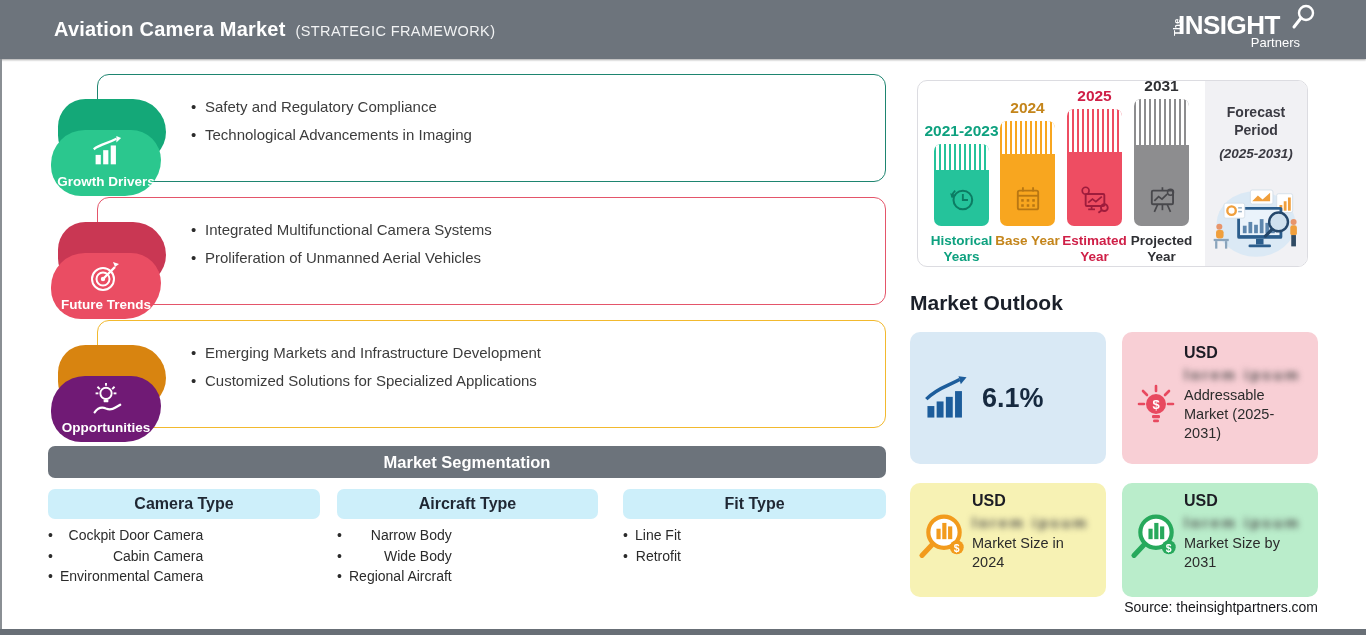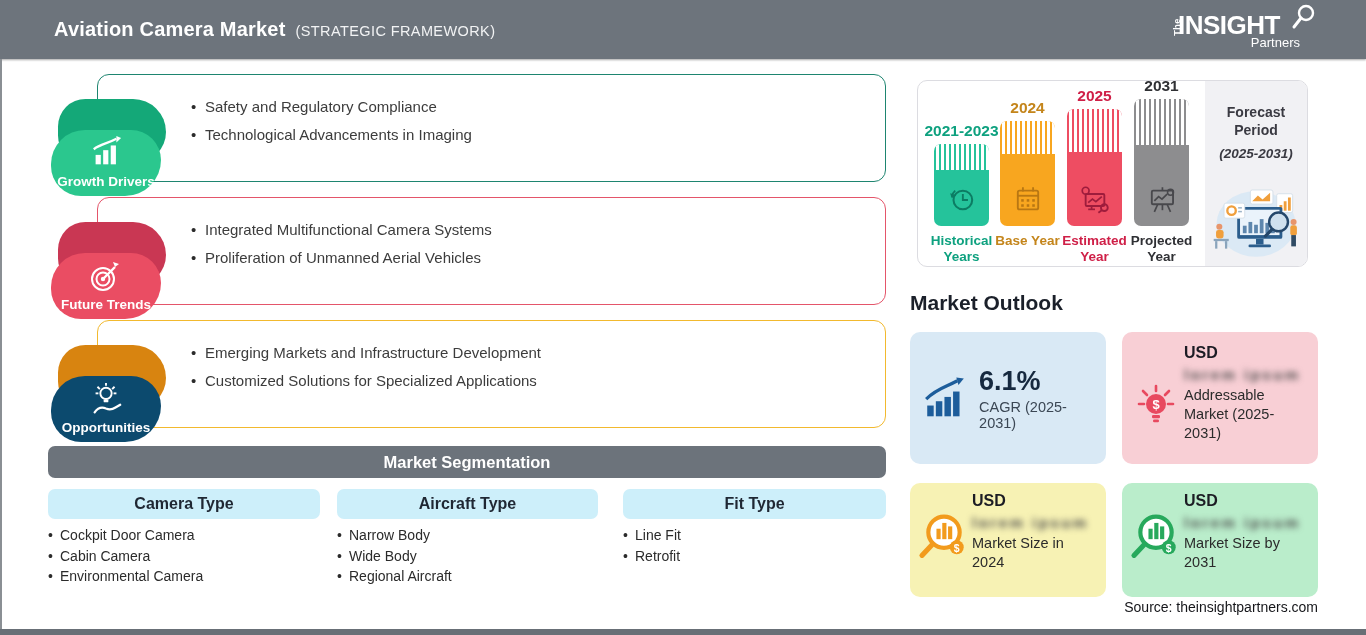--- a/index.html
+++ b/index.html
@@ -35,35 +35,35 @@
   .fbox li::before { content:"•"; position:absolute; left:0; top:0; color:#2b2b2b; }
 
   .badge { position:absolute; left:51px; width:114px; height:67px; z-index:3; }
   .badge.g { top:94px; }  .badge.r { top:217px; }  .badge.o { top:340px; }
   .badge .shadow { position:absolute; left:7px; top:5px; width:108px; height:64px; border-radius:30px 36px 34px 30px; }
   .badge .blob { position:absolute; left:0; top:0; width:110px; height:66px;
                  border-radius:34px 30px 36px 30px; display:flex; flex-direction:column;
                  align-items:center; justify-content:flex-end; padding-bottom:7px;margin-top:36px; }
   .badge.g .shadow { background:#14a878; } .badge.g .blob { background:#2bc78e; }
   .badge.r .shadow { background:#c93753; } .badge.r .blob { background:#ea4d63; }
-  .badge.o .shadow { background:#d88410; } .badge.o .blob { background:#0c4a6e;text-align:right; }
+  .badge.o .shadow { background:#d88410; } .badge.o .blob { background:#701a75;text-align:right; }
   .badge .bicon { position:absolute; top:6px; left:50%; transform:translateX(-50%); }
   .badge .blabel { color:#fff; font-size:13.5px; font-weight:bold; white-space:nowrap; }
 
   
   .seg-bar { position:absolute; left:48px; top:446px; width:838px; height:32px; background:#6c737b;
              border-radius:7px; display:flex; align-items:center; justify-content:center;
              color:#fff; font-size:16.5px; font-weight:bold; }
   .seg-col-header { position:absolute; top:489px; height:30px; background:#cdeffa; border-radius:7px;
                     display:flex; align-items:center; justify-content:center;
                     font-size:16px; font-weight:bold; color:#1f2733; }
   .seg-h1 { left:48px;  width:272px; }
   .seg-h2 { left:337px; width:261px; }
   .seg-h3 { left:623px; width:263px; }
-  .seg-list { position:absolute; top:525px; list-style:none; }
+  .seg-list { position:absolute; top:525px; list-style:none;text-align:right; }
   .seg-l1 { left:48px; } .seg-l2 { left:337px; } .seg-l3 { left:623px; }
   .seg-list li { font-size:14px; color:#2b2b2b; line-height:20.5px; position:relative; padding-left:12px; }
   .seg-list li::before { content:"•"; position:absolute; left:0; color:#2b2b2b; }
 
   
   .tcard { position:absolute; left:917px; top:80px; width:391px; height:187px; background:#fff;
            border:1px solid #dcdce1; border-radius:10px; }
   .forecast { position:absolute; right:0; top:0; width:102px; height:185px; background:#f1f1f4;
               border-radius:0 9px 9px 0; text-align:center; padding-top:22px; }
   .forecast .ftitle { font-size:14px; font-weight:bold; color:#3a3a42; line-height:18px; width:72px; margin:0 auto; }
@@ -341,21 +341,20 @@
   <svg width="46" height="44" viewBox="0 0 40 38">
     <rect x="3" y="26" width="6" height="10" fill="#1d5d9b"></rect>
     <rect x="11" y="22" width="6" height="14" fill="#1d5d9b"></rect>
     <rect x="19" y="18" width="6" height="18" fill="#1d5d9b"></rect>
     <rect x="27" y="13" width="6" height="23" fill="#1d5d9b"></rect>
     <path d="M2,20 C12,10 20,9 31,3" fill="none" stroke="#1d5d9b" stroke-width="3"></path>
     <path d="M30,0 L37,1 L32,7 Z" fill="#1d5d9b"></path>
   </svg>
   <div>
     <div class="val">6.1%</div>
-    <div class="lbl">CAGR (2025-2031)</div>
   </div>
 </div>
 
 <div class="ocard oc2">
   <svg class="icon-slot" width="44" height="52" viewBox="0 0 44 52">
     <circle cx="22" cy="24" r="10" fill="#e8495f"></circle>
     <text x="22" y="29" text-anchor="middle" font-size="13" font-weight="bold" fill="#ffffff" font-family="Liberation Sans, sans-serif">$</text>
     <rect x="18" y="35" width="8" height="3.2" rx="1.2" fill="#e8495f"></rect>
     <rect x="19" y="39.5" width="6" height="2.8" rx="1.2" fill="#e8495f"></rect>
     <line x1="22" y1="6" x2="22" y2="11" stroke="#e8495f" stroke-width="2.6" stroke-linecap="round"></line>

